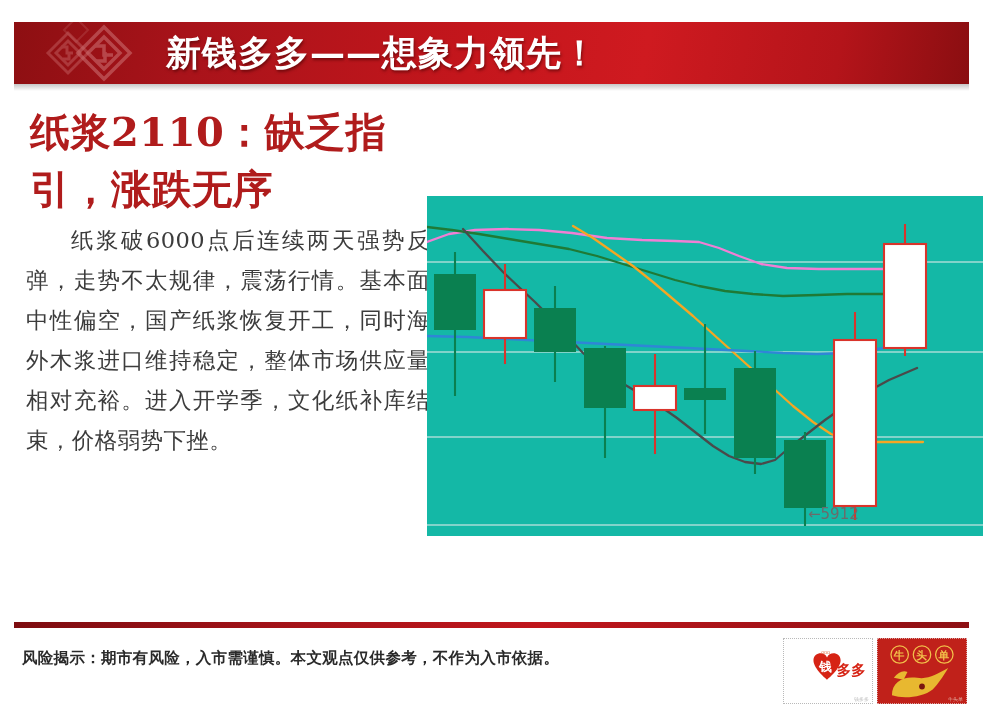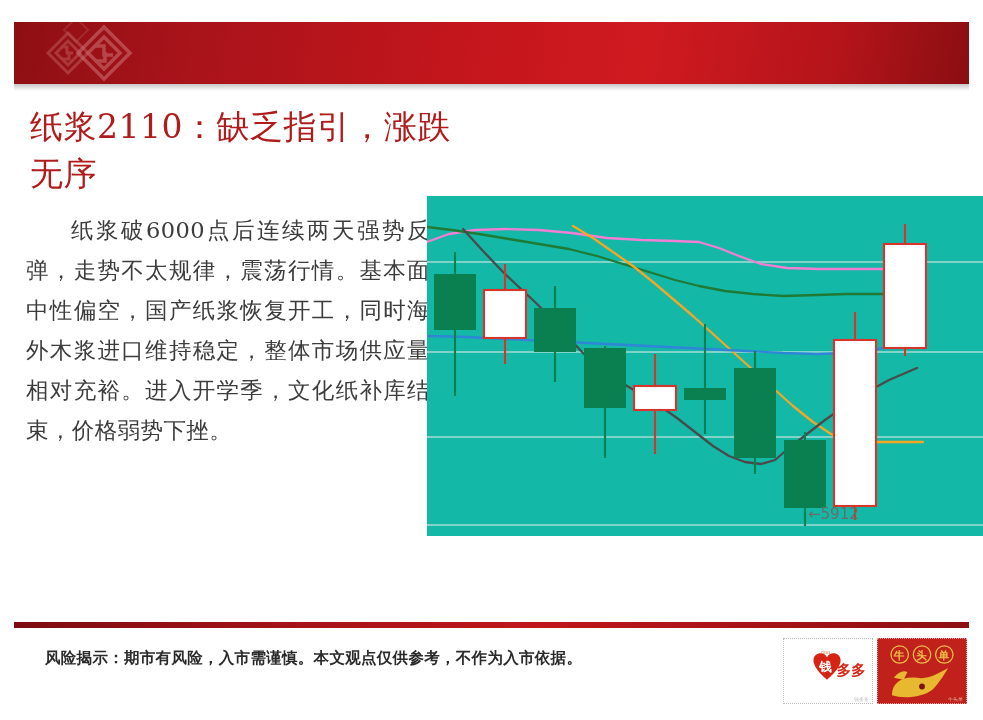--- a/index.html
+++ b/index.html
@@ -26,28 +26,28 @@
     position:absolute;left:152px;top:8px;
     color:#ffffff;font-size:35px;font-weight:700;letter-spacing:1px;
     font-family:"DejaVu Serif","Liberation Serif",serif;
     text-shadow:1px 2px 3px rgba(60,0,0,.55);
     white-space:nowrap;
   }
 
   
   .heading{
     position:absolute;left:30px;top:104px;width:430px;
-    color:#b01c1c;font-size:33px;font-weight:400;line-height:1.42;
+    color:#b01c1c;font-size:40px;font-weight:700;line-height:1.42;
     font-family:"DejaVu Serif","Liberation Serif",serif;
     letter-spacing:.5px;
   }
 
   
   .para{
-    position:absolute;left:26px;top:210px;width:404px;
+    position:absolute;left:26px;top:220px;width:404px;
     color:#3c3c3c;font-size:22.5px;line-height:1.78;
     font-family:"DejaVu Serif","Liberation Serif",serif;
     text-align:justify;text-indent:2em;letter-spacing:.4px;
   }
 
   
   .chart-wrap{
     position:absolute;left:427px;top:196px;width:556px;height:340px;
     background:#14b8a6;
   }
@@ -56,21 +56,20 @@
   
   .foot-rule{
     position:absolute;left:14px;top:622px;width:955px;height:6px;
     background:linear-gradient(90deg,#7d0c10 0%,#a61319 30%,#c0161c 55%,#8d1014 100%);
   }
   .disclaimer{
     position:absolute;left:22px;top:648px;
     color:#2a2a2a;font-size:15.5px;font-weight:700;letter-spacing:.3px;
     font-family:"DejaVu Serif","Liberation Serif",serif;
     white-space:nowrap;
-    margin-left:23px;
   }
   .logos{
     position:absolute;left:783px;top:638px;width:187px;height:66px;
     display:flex;gap:4px;
   }
   .logo-box{
     width:90px;height:66px;border:1px dotted #b9b9b9;position:relative;overflow:hidden;
     background:#fff;box-sizing:border-box;
   }
   .logo-box.red{background:#c0211a;border-color:#d8a0a0;}
@@ -94,20 +93,21 @@
     <g fill="none" stroke="#efb4b4" stroke-width="3.5" opacity="0.6">
       <path d="M50 31 L76 5 L102 31 L76 57 Z"></path>
       <path d="M60 31 L76 15 L92 31 L76 47 Z"></path>
       <path d="M67 24 L76 24 L76 33 L85 33"></path>
       <path d="M68 39 L77 39 L77 30"></path>
     </g>
     <g fill="none" stroke="#d89090" stroke-width="2" opacity="0.35">
       <path d="M36 8 L48 -4 L60 8 L48 20 Z"></path>
     </g>
   </svg>
+  <div class="banner-title">新钱多多——想象力领先！</div>
 </div>
 <div class="banner-shadow"></div>
 
 <div class="heading">纸浆2110：缺乏指引，涨跌无序</div>
 
 <div class="para">纸浆破6000点后连续两天强势反弹，走势不太规律，震荡行情。基本面中性偏空，国产纸浆恢复开工，同时海外木浆进口维持稳定，整体市场供应量相对充裕。进入开学季，文化纸补库结束，价格弱势下挫。</div>
 
 <div class="chart-wrap">
   <svg width="556" height="340" viewBox="0 0 556 340">
 

